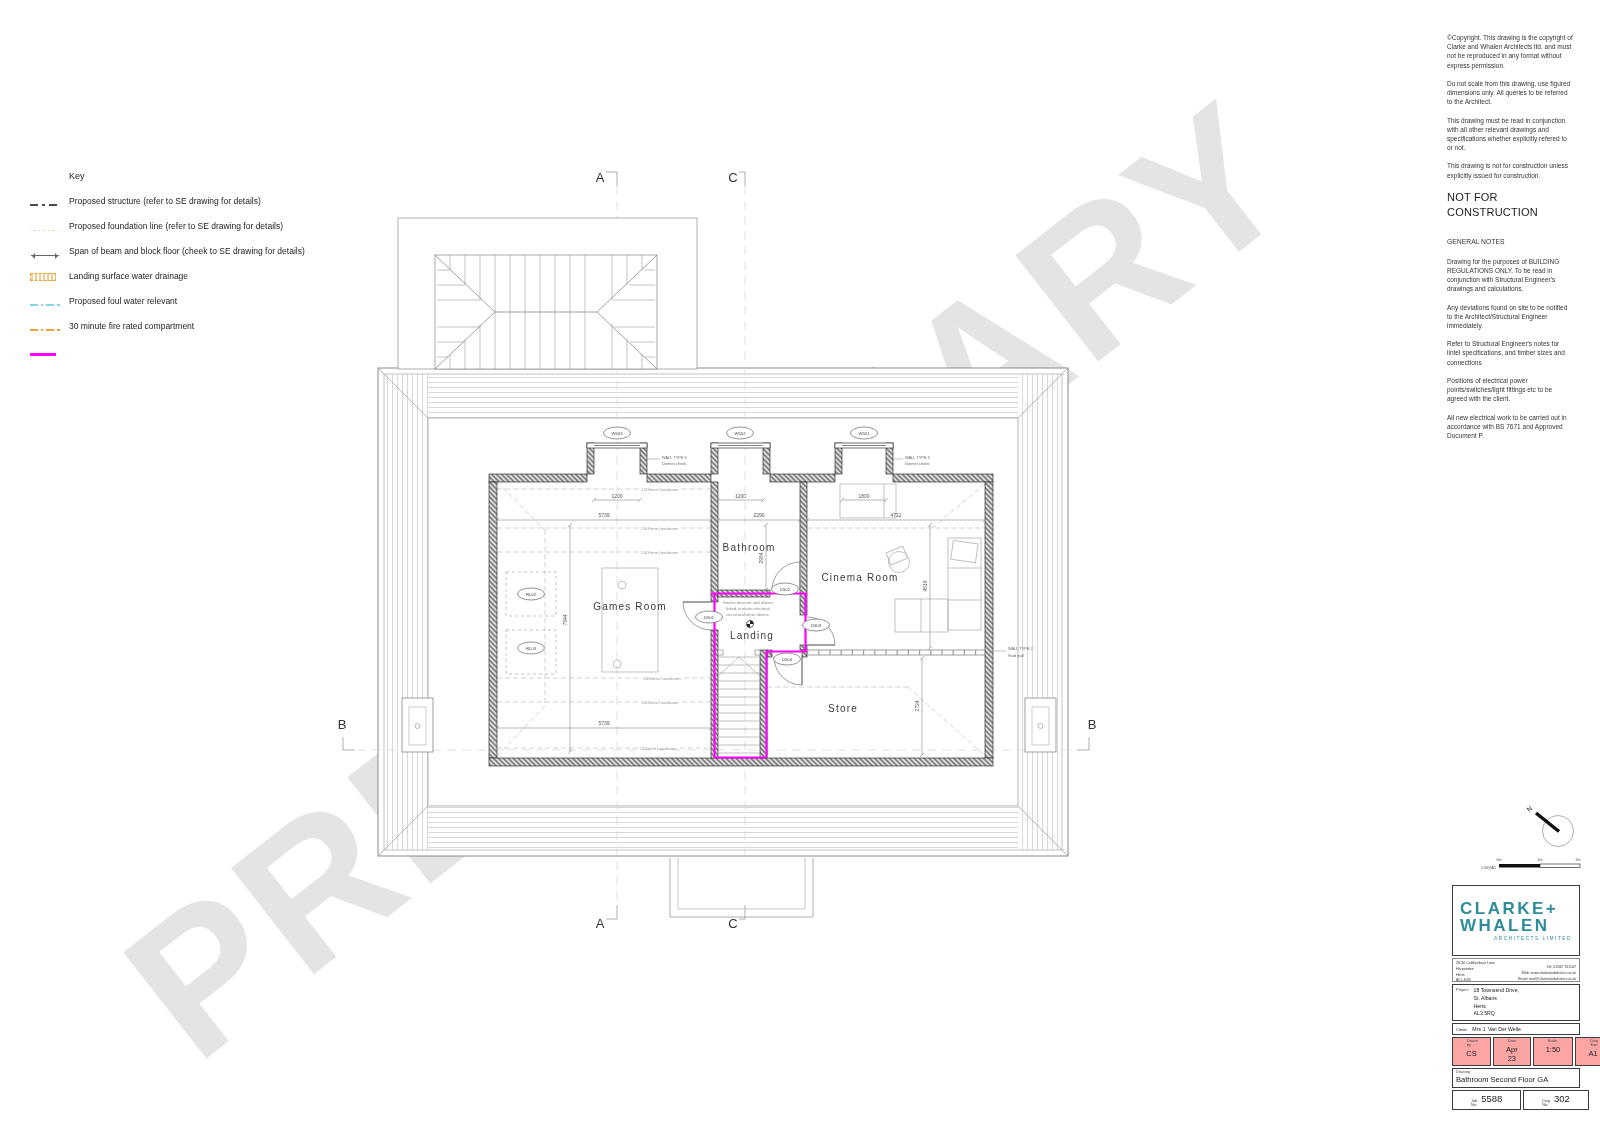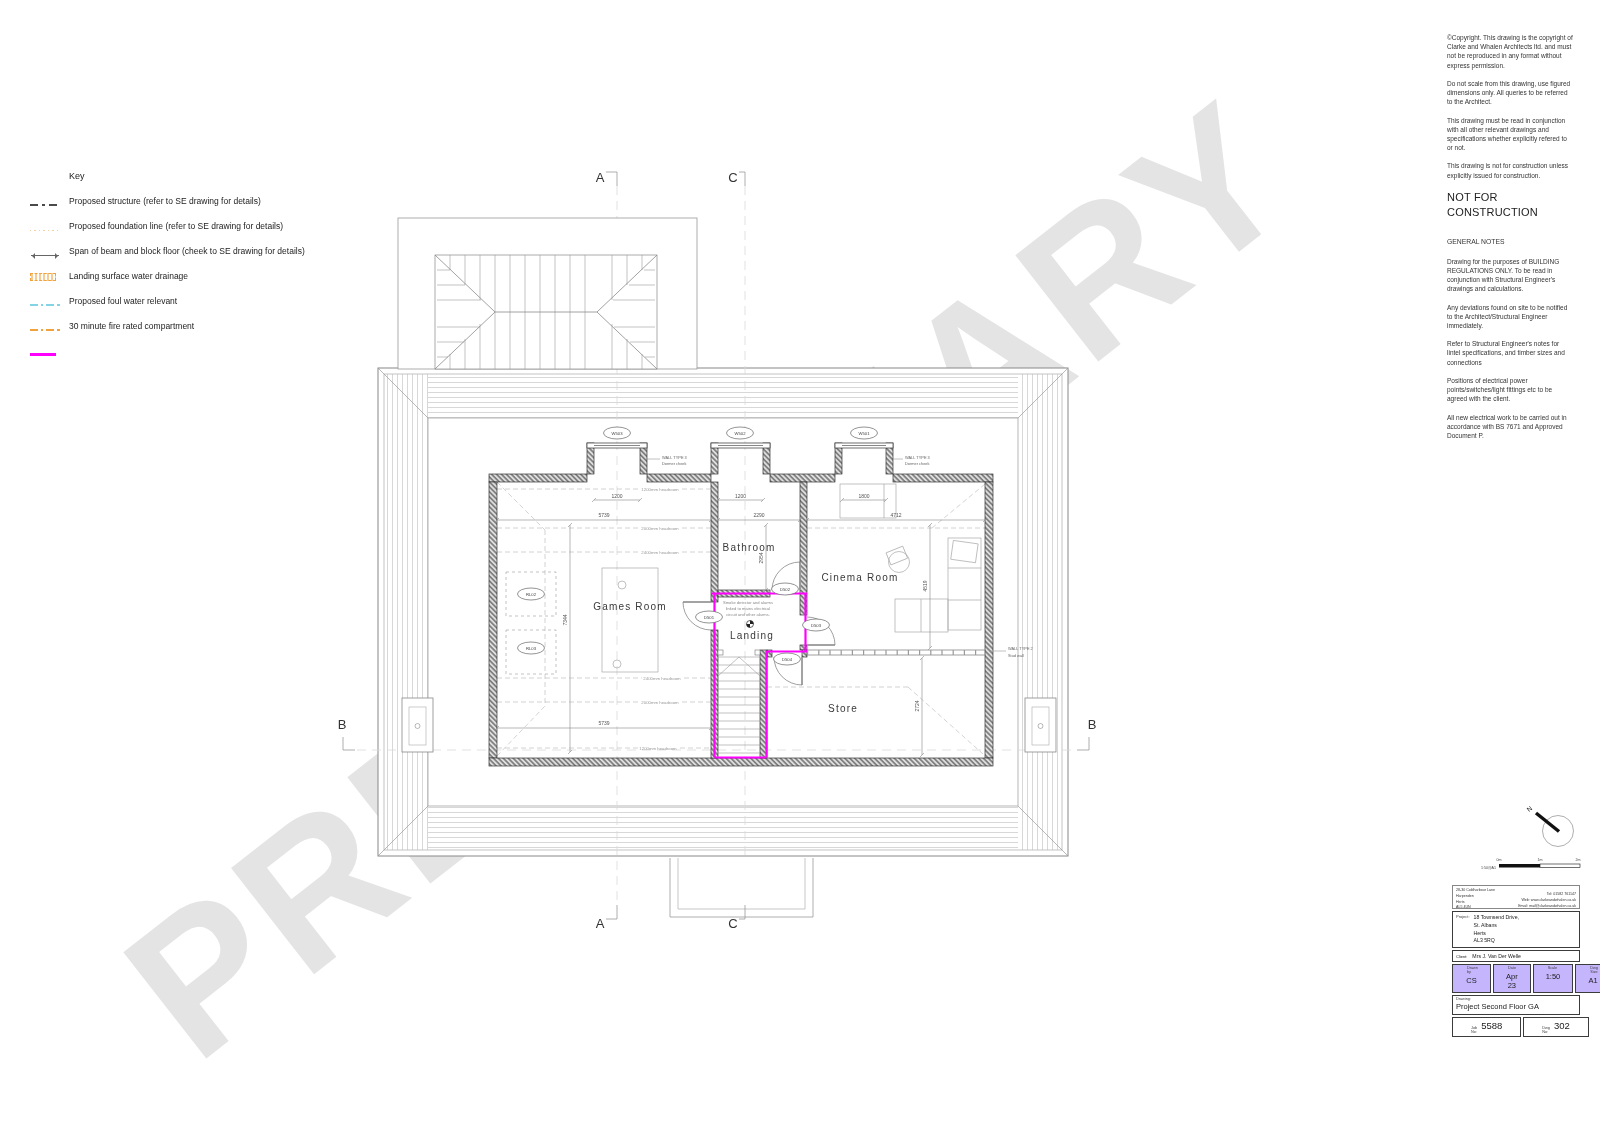--- a/index.html
+++ b/index.html
@@ -57,21 +57,21 @@
   .logosub{font-size:4.8px;letter-spacing:1.5px;color:#2e8d9a;text-align:right;margin-top:2px;}
   .tb-addr{border:1px solid #888;display:flex;justify-content:space-between;
            padding:2px 3px;font-size:3.6px;line-height:1.6;color:#333;height:24px;}
   .addr-r{text-align:right;padding-top:4px;}
   .tb-proj{padding:2px 3px;min-height:24px;display:flex;}
   .plabel{font-size:4px;color:#444;margin-right:4px;}
   .pval{font-size:5.2px;line-height:1.5;}
   .tb-client{padding:2px 3px;font-size:4px;display:flex;align-items:baseline;}
   .cval{font-size:5.2px;margin-left:5px;}
   .tb-fields{display:flex;gap:2px;margin-bottom:2px;}
-  .fcell{flex:1;border:1.2px solid #3c3c3c;background:#c4b5fd;padding:1px 12px 2px;}
+  .fcell{flex:1;border:1.2px solid #3c3c3c;background:#fca5a5;padding:1px 12px 2px;}
   .flabel{display:block;font-size:3.8px;color:#444;text-align:left;padding-left:2px;}
   .fval{display:block;font-size:7.5px;text-align:center;margin-top:2px;}
   .tb-drawing{padding:1px 3px 3px 3px;}
   .dlabel{display:block;font-size:3.8px;color:#444;}
   .dval{display:block;font-size:7.5px;margin-top:1px;}
   .tb-jobrow{display:flex;gap:2px;}
   .jcell{flex:1;border:1.2px solid #3c3c3c;background:#fff;display:flex;align-items:baseline;padding:2px 18px;}
   .jlabel{font-size:3.8px;color:#444;margin-right:4px;}
   .jval{font-size:9.5px;}
 </style>
@@ -404,20 +404,25 @@
   <div class="nfc">NOT FOR CONSTRUCTION</div>
   <div class="gtitle">GENERAL NOTES</div>
   <p>Drawing for the purposes of BUILDING REGULATIONS ONLY. To be read in conjunction with Structural Engineer's drawings and calculations.</p>
   <p>Any deviations found on site to be notified to the Architect/Structural Engineer immediately.</p>
   <p>Refer to Structural Engineer's notes for lintel specifications, and timber sizes and connections</p>
   <p>Positions of electrical power points/switches/light fittings etc to be agreed with the client.</p>
   <p>All new electrical work to be carried out in accordance with BS 7671 and Approved Document P.</p>
 </div>
 
 <div class="tb">
+  <div class="tbx tb-logo">
+    <div class="logo1">CLARKE+</div>
+    <div class="logo2">WHALEN</div>
+    <div class="logosub">ARCHITECTS LIMITED</div>
+  </div>
   <div class="tbx tb-addr">
     <div class="addr-l">
       <div>28-30 Coldharbour Lane</div>
       <div>Harpenden</div>
       <div>Herts</div>
       <div>AL5 4UN</div>
     </div>
     <div class="addr-r">
       <div>Tel: 01582 761147</div>
       <div>Web: www.clarkeandwhalen.co.uk</div>
@@ -450,21 +455,21 @@
       <span class="flabel">Scale</span>
       <span class="fval">1:50</span>
     </div>
     <div class="fcell">
       <span class="flabel">Dwg Size</span>
       <span class="fval">A1</span>
     </div>
   </div>
   <div class="tbx tb-drawing">
     <span class="dlabel">Drawing:</span>
-    <span class="dval">Project Second Floor GA</span>
+    <span class="dval">Bathroom Second Floor GA</span>
   </div>
   <div class="tb-jobrow">
     <div class="jcell">
       <span class="jlabel">Job No:</span>
       <span class="jval">5588</span>
     </div>
     <div class="jcell">
       <span class="jlabel">Dwg No:</span>
       <span class="jval">302</span>
     </div>

